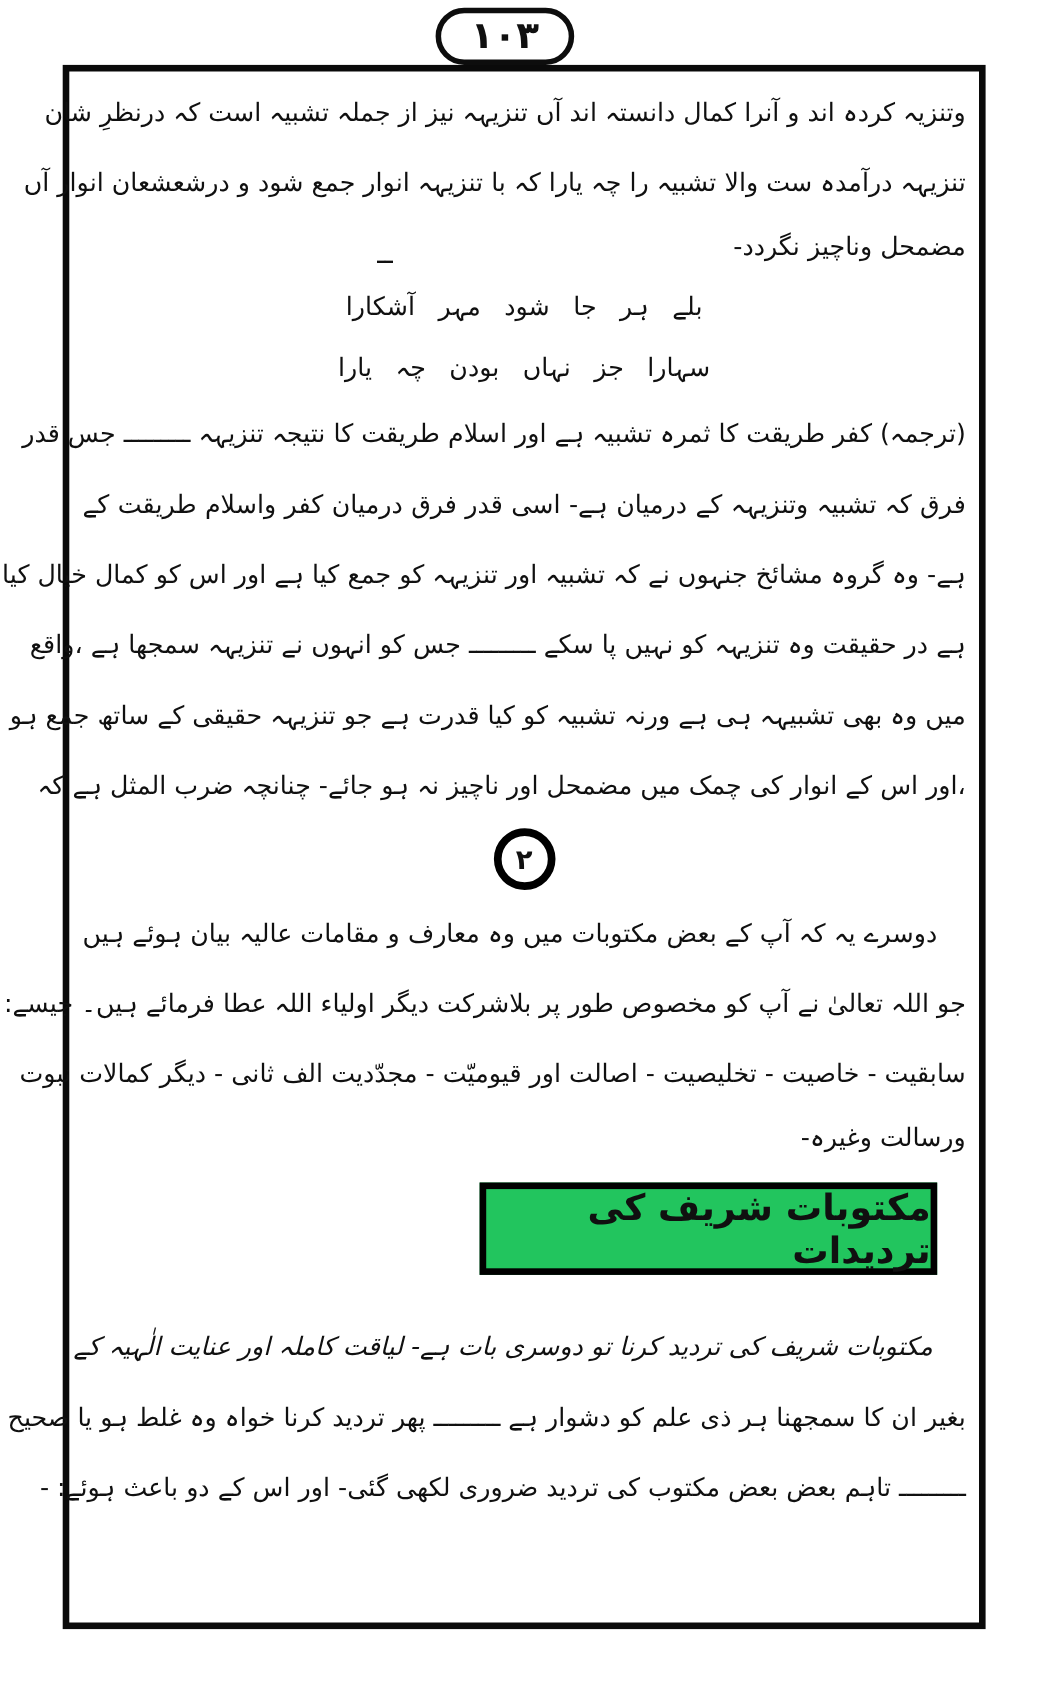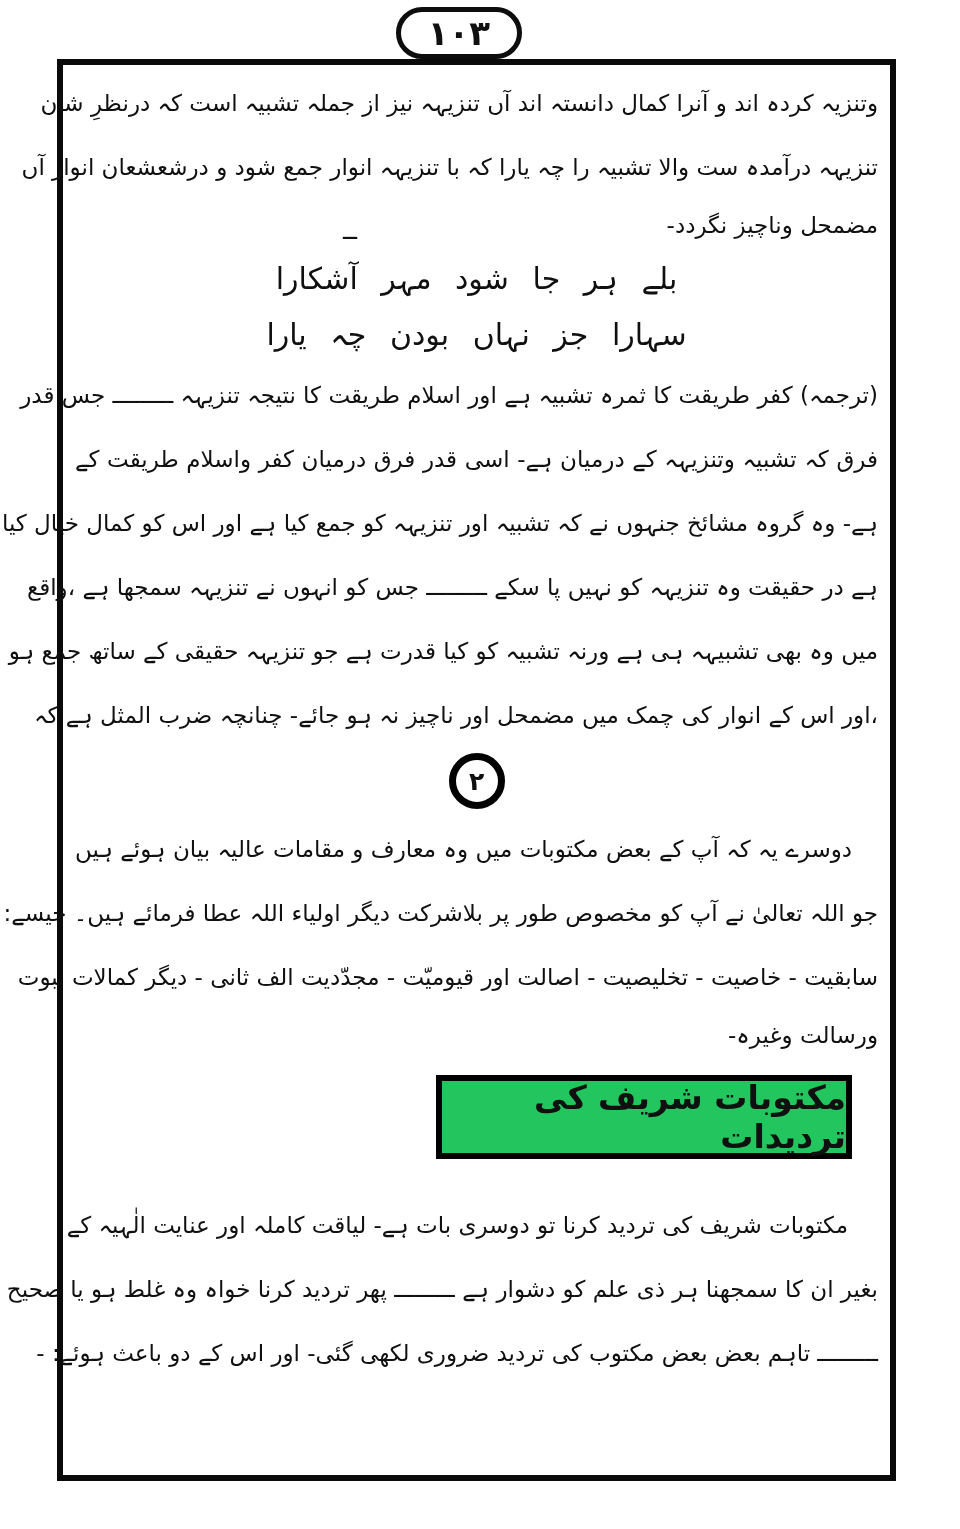--- a/index.html
+++ b/index.html
@@ -38,21 +38,21 @@
     text-align-last:justify;
     white-space:nowrap;
     position:relative;
   }
   .ln.endline{
     text-align:right;text-align-last:right;
     white-space:normal;
   }
   .ln.short{height:52px;line-height:52px;}
   .verse{
-    font-size:30px;line-height:56px;height:56px;
+    font-size:23px;line-height:56px;height:56px;
     text-align:center;text-align-last:center;
     word-spacing:14px;
   }
   .indent1{padding-right:26px;}
   .indent2{padding-right:30px;}
   .quote-end{padding-right:336px;}
   .l3mark{
     position:absolute;left:268px;top:6px;
     font-size:24px;
   }
@@ -67,21 +67,21 @@
   .hbox{
     width:404px;height:72px;
     border:6px solid #000;
     margin:14px 26px 0 auto;
     box-sizing:content-box;
     display:flex;align-items:center;justify-content:center;
     font-size:33px;font-weight:bold;
     letter-spacing:0.5px;
     background:#22c55e;
   }
-  .gap-after-heading{margin-top:34px;}
+  .gap-after-heading{margin-top:34px;font-style:italic;}
 </style>
 </head>
 <body>
 
 <div class="page-num">
   <span>۱۰۳</span>
 </div>
 
 <div class="frame">
 

